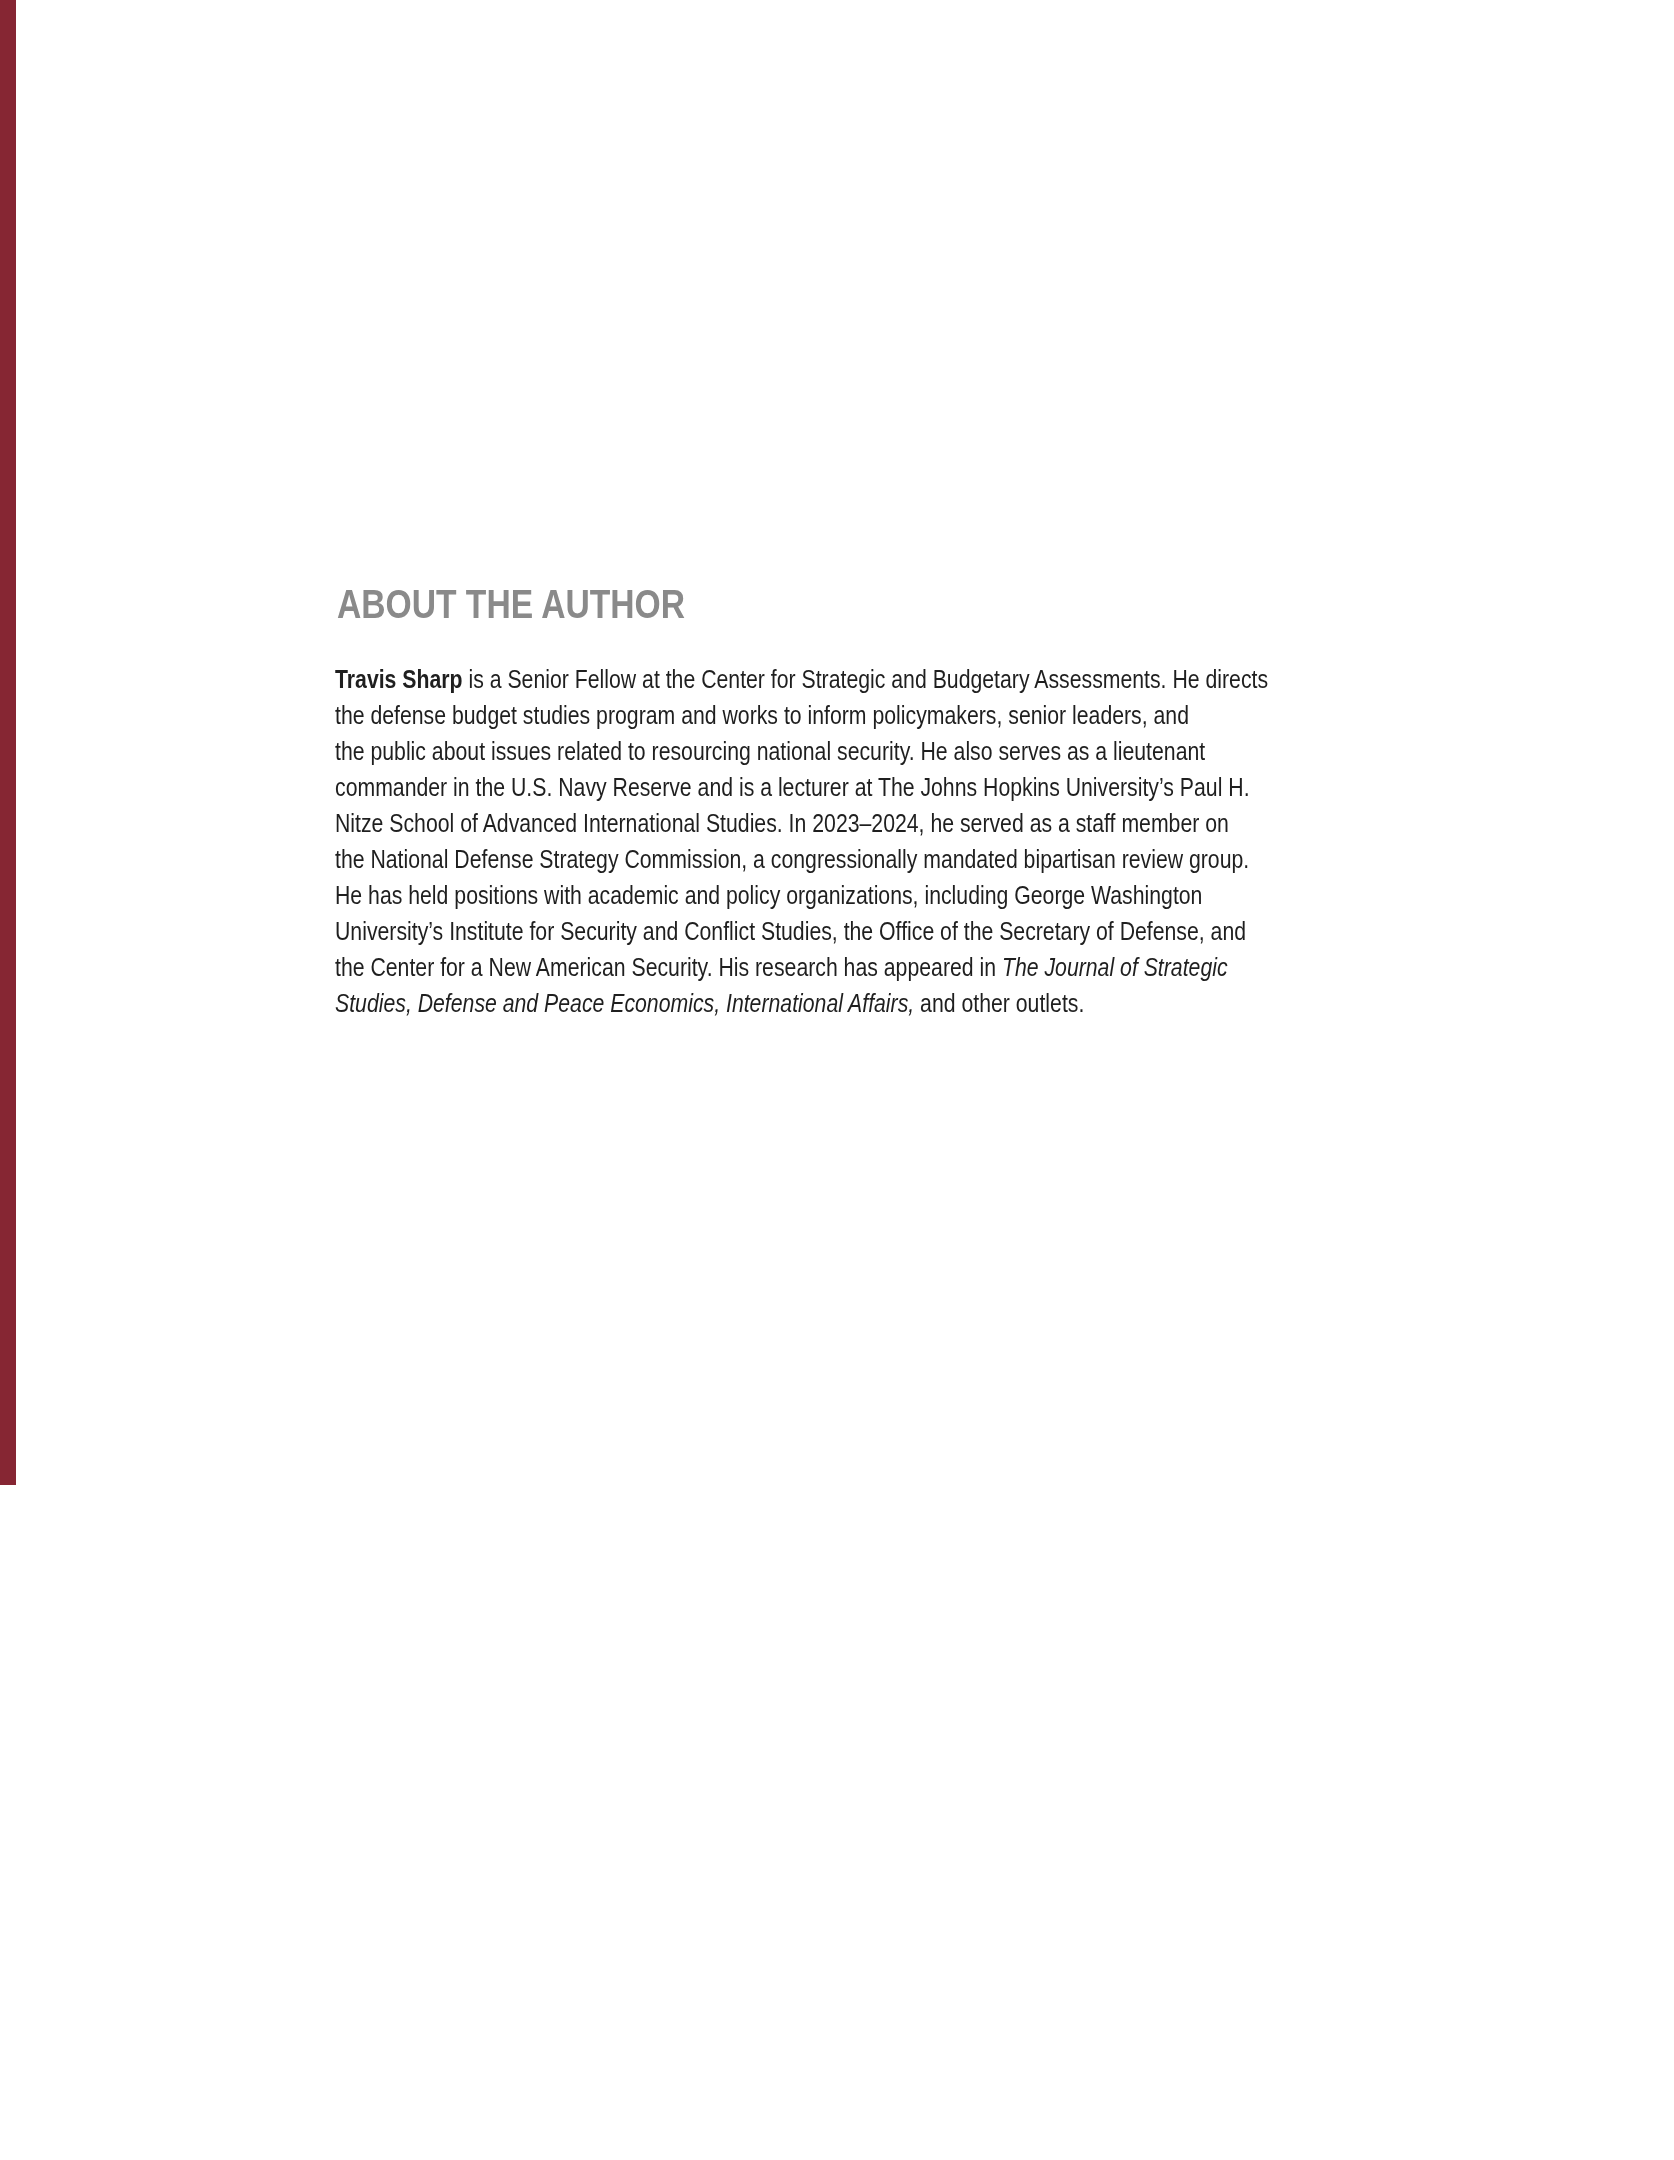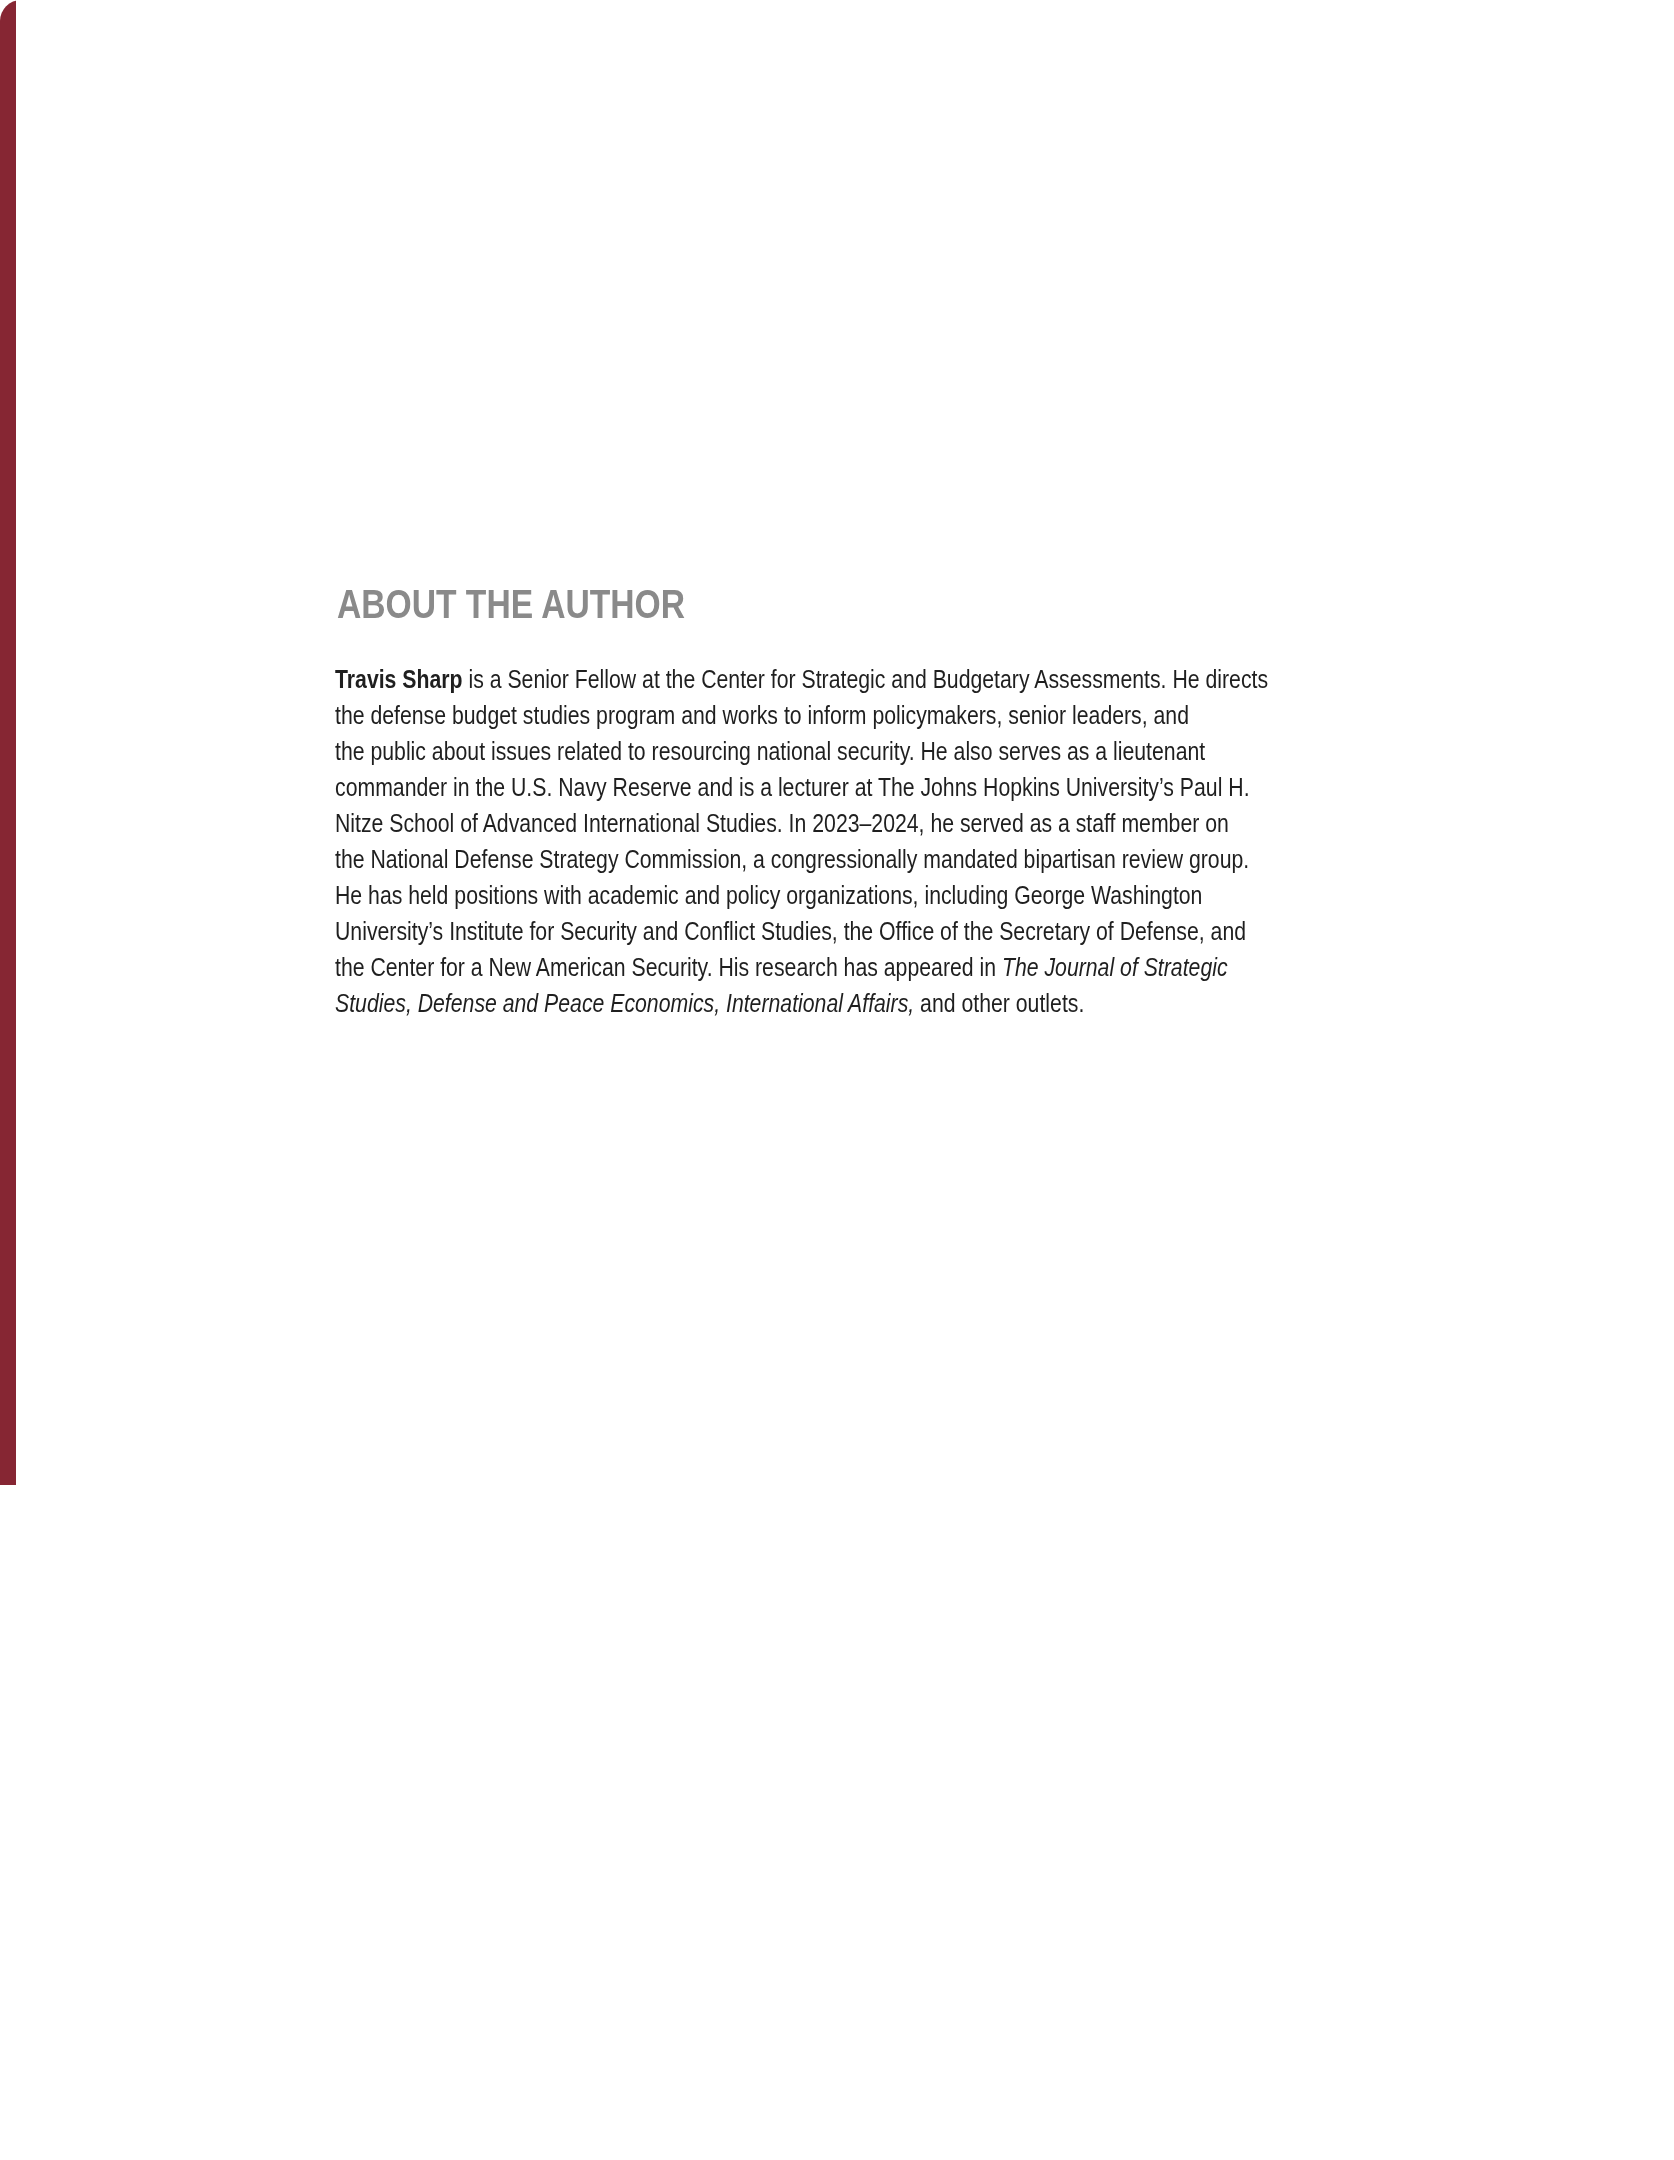--- a/index.html
+++ b/index.html
@@ -3,21 +3,20 @@
 <meta charset="utf-8">
 <style>
   html, body { margin: 0; padding: 0; background: #ffffff; }
   .page {
     position: relative;
     width: 1674px;
     height: 2160px;
     background: #ffffff;
     overflow: hidden;
     font-family: "Liberation Sans", sans-serif;
-    border-radius: 21px;
   }
   .edge-bar {
     position: absolute;
     left: 0;
     top: 0;
     width: 16px;
     height: 1485px;
   }
   .section-heading {
     position: absolute;

